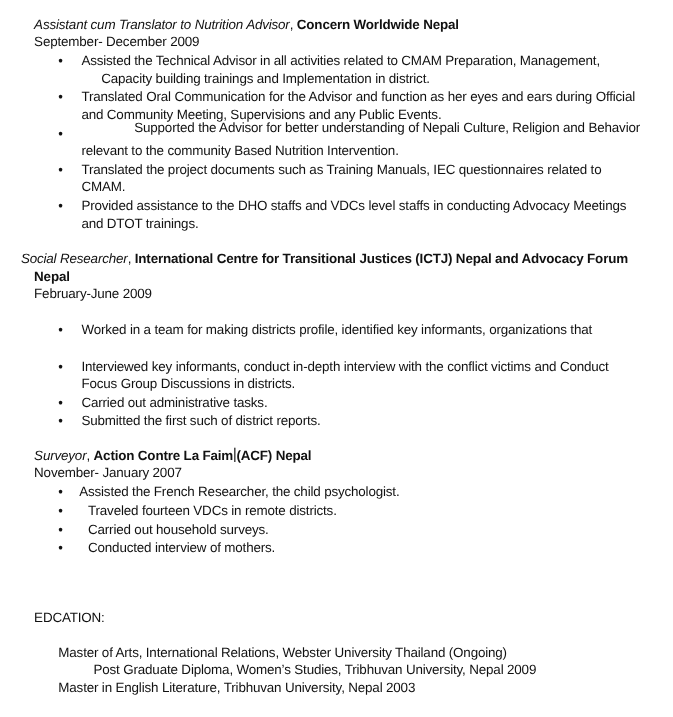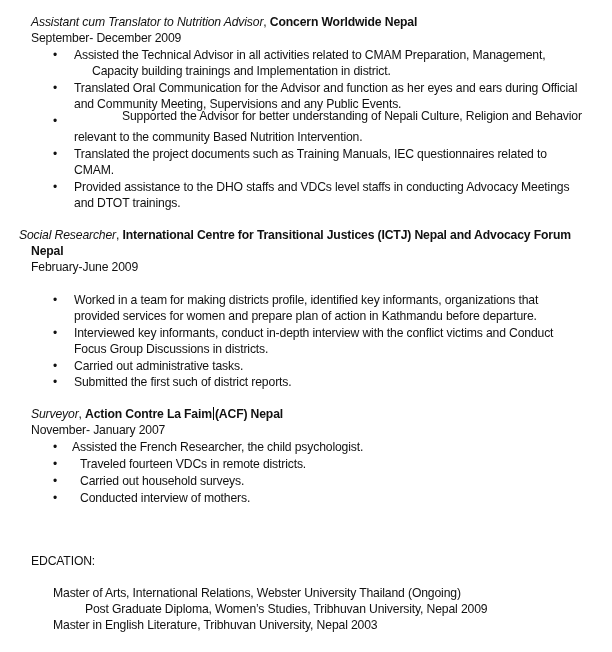--- a/index.html
+++ b/index.html
@@ -47,21 +47,20 @@
   <div class="line" style="left:74px;top:195px;">and DTOT trainings.</div>
 
   <div class="line" style="left:19px;top:227px;text-align:right;">
     <span class="it">Social Researcher</span><span>, </span><span class="b">International Centre for Transitional Justices (ICTJ) Nepal and Advocacy Forum</span>
   </div>
   <div class="line b" style="left:31px;top:243px;">Nepal</div>
   <div class="line" style="left:31px;top:259px;">February-June 2009</div>
 
   <span class="bullet" style="left:53px;top:292px;">•</span>
   <div class="line" style="left:74px;top:292px;">Worked in a team for making districts profile, identified key informants, organizations that</div>
-  <div class="line" style="left:74px;top:308px;">provided services for women and prepare plan of action in Kathmandu before departure.</div>
 
   <span class="bullet" style="left:53px;top:325px;">•</span>
   <div class="line" style="left:74px;top:325px;">Interviewed key informants, conduct in-depth interview with the conflict victims and Conduct</div>
   <div class="line" style="left:74px;top:341px;">Focus Group Discussions in districts.</div>
 
   <span class="bullet" style="left:53px;top:358px;">•</span>
   <div class="line" style="left:74px;top:358px;">Carried out administrative tasks.</div>
 
   <span class="bullet" style="left:53px;top:374px;">•</span>
   <div class="line" style="left:74px;top:374px;">Submitted the first such of district reports.</div>

